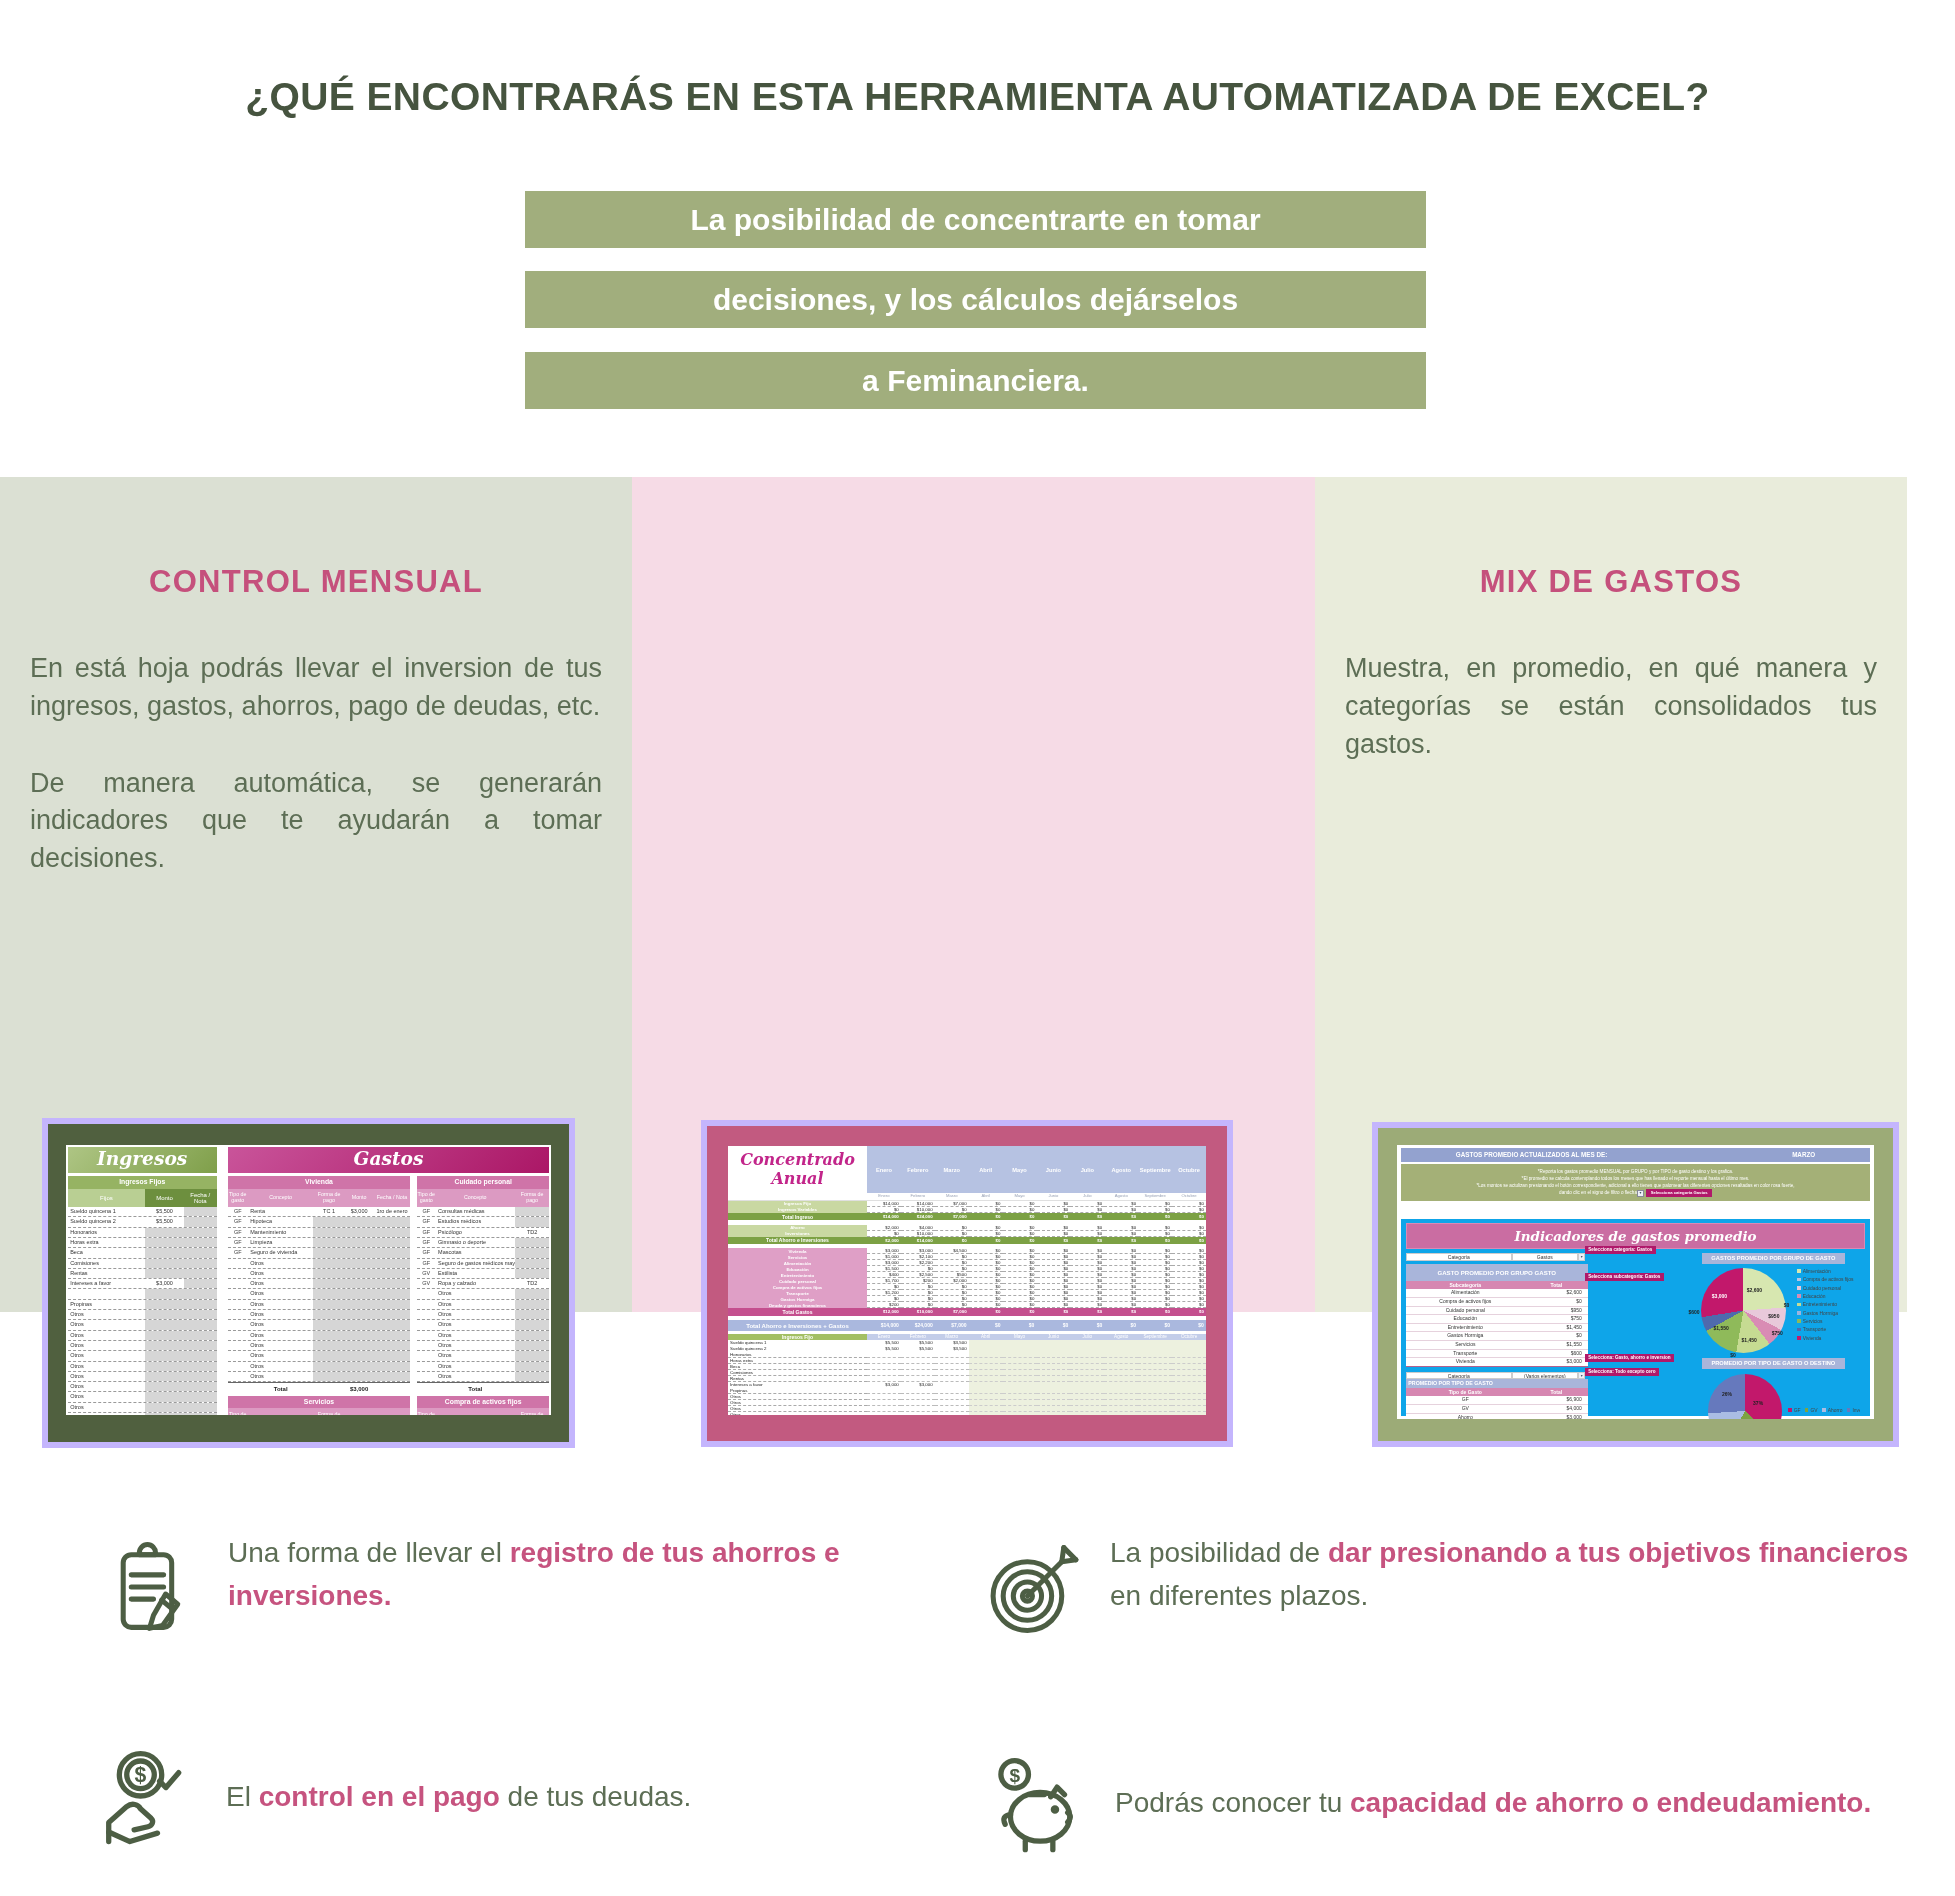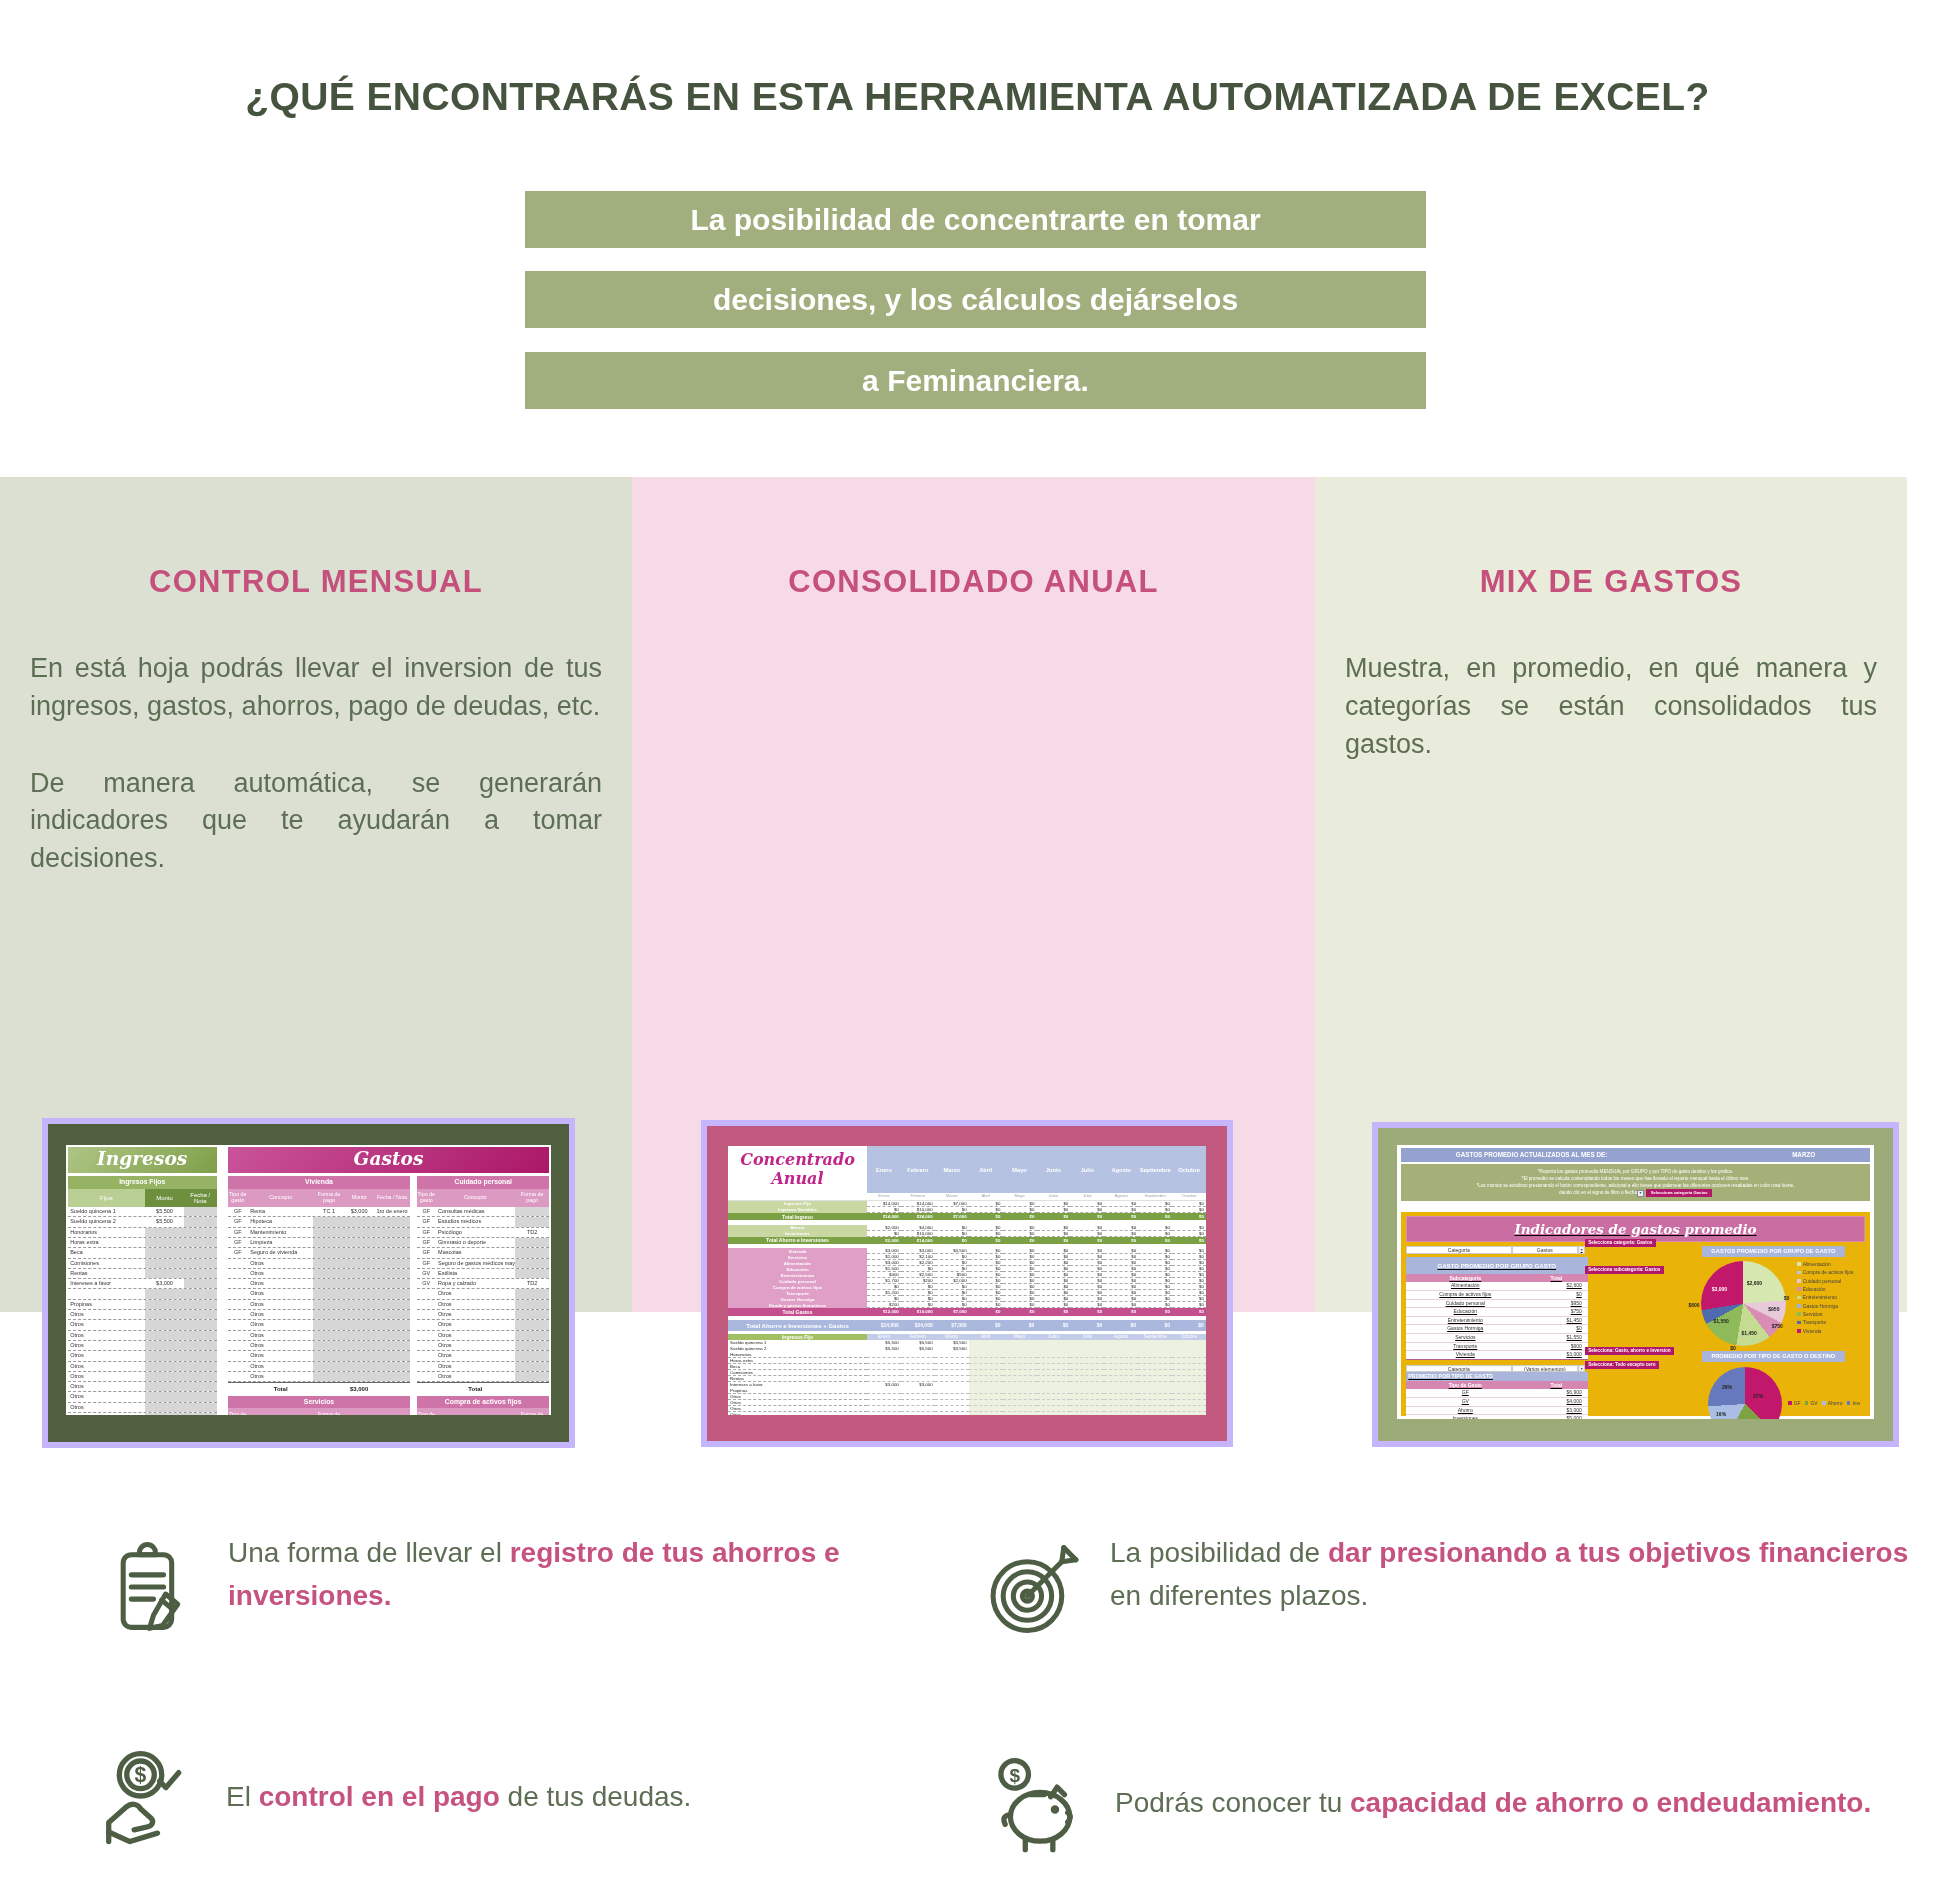--- a/index.html
+++ b/index.html
@@ -112,21 +112,21 @@
   .mx-top{height:13.5px;flex:none;background:#93a2cf;position:relative;color:#fff;font-weight:700;
     font-size:6.3px;line-height:13.5px;}
   .mx-top .t1{position:absolute;left:55px;}
   .mx-top .t2{position:absolute;right:55px;}
   .mx-note{margin-top:2.5px;flex:none;background:#a4b077;color:#fff;font-size:4.6px;text-align:center;
     padding:3.4px 10px;line-height:1.55;}
   .mx-btn{display:inline-block;background:#b0186a;color:#fff;font-size:4.2px;padding:0.8px 4.2px;
     margin-left:2.5px;font-weight:600;vertical-align:middle;}
   .mx-filter{display:inline-block;width:5px;height:5px;background:#eef0f8;border:0.4px solid #889;
     font-size:3.8px;line-height:5px;color:#456;text-align:center;vertical-align:middle;}
-  .mx-main{margin-top:11px;background:#eab308;flex:1;padding:4.2px 5px;position:relative;min-height:0;text-decoration:underline;}
+  .mx-main{margin-top:18px;background:#0ea5e9;flex:1;padding:4.2px 5px;position:relative;min-height:0;}
   .mx-banner{background:#ca6da2;border:1.3px solid #d98ab5;height:24px;display:flex;align-items:center;
     justify-content:center;font-family:"DejaVu Serif",serif;font-style:italic;font-weight:bold;
     color:#fff;font-size:13.5px;margin-bottom:4.2px;}
   .mx-left{width:182px;}
   .mx-cat{display:grid;grid-template-columns:106px 66px 7.6px;height:7.6px;font-size:5px;color:#333;}
   .mx-cat div{background:#fff;border:0.4px solid #ccc;display:flex;align-items:center;justify-content:center;overflow:hidden;white-space:nowrap;}
   .mx-cat .fb{background:#eef0f8;font-size:3.8px;color:#456;}
   .mx-lav{background:#a9b5da;color:#fff;font-weight:800;text-align:center;}
   .mx-lav.big{margin-top:3.4px;height:17px;font-size:6.1px;display:flex;align-items:center;justify-content:center;}
   .mx-lav.small{margin-top:0;height:8.5px;font-size:5.3px;line-height:8.5px;text-align:left;padding-left:2.5px;}
@@ -176,21 +176,20 @@
   <div class="banner b0">La posibilidad de concentrarte en tomar</div>
   <div class="banner b1">decisiones, y los cálculos dejárselos</div>
   <div class="banner b2">a Feminanciera.</div>
 
   <div class="col c0">
     <div class="col-heading">CONTROL MENSUAL</div>
     <div class="col-par">En está hoja podrás llevar el inversion de tus ingresos, gastos, ahorros, pago de deudas, etc.</div>
     <div class="col-par">De manera automática, se generarán indicadores que te ayudarán a tomar decisiones.</div>
   </div>
   <div class="col c1">
-    <div class="col-heading">CONSOLIDADO ANUAL</div>
   </div>
   <div class="col c2">
     <div class="col-heading">MIX DE GASTOS</div>
     <div class="col-par">Muestra, en promedio, en qué manera y categorías se están consolidados tus gastos.</div>
   </div>
 
   <div class="shot shot1">
     <div class="sheet sheet1">
       <div class="ing">
         <div class="script-head green-grad">Ingresos</div>

